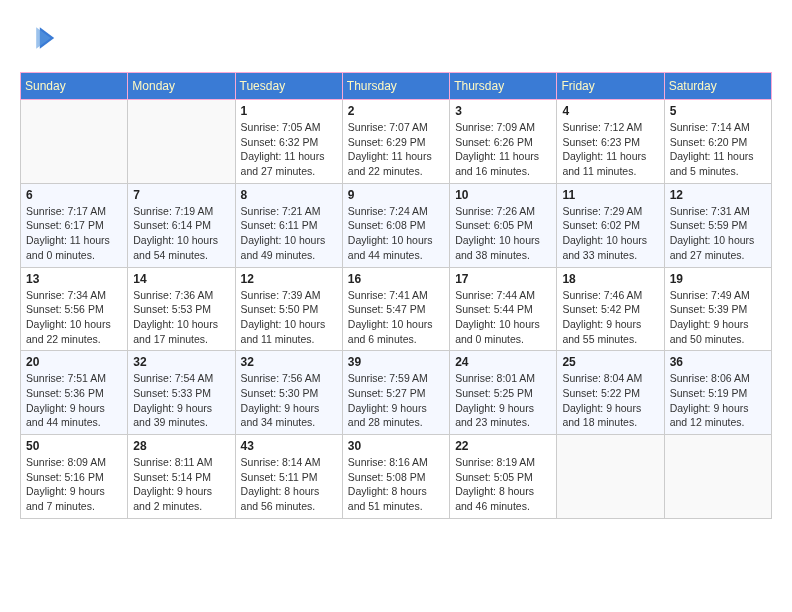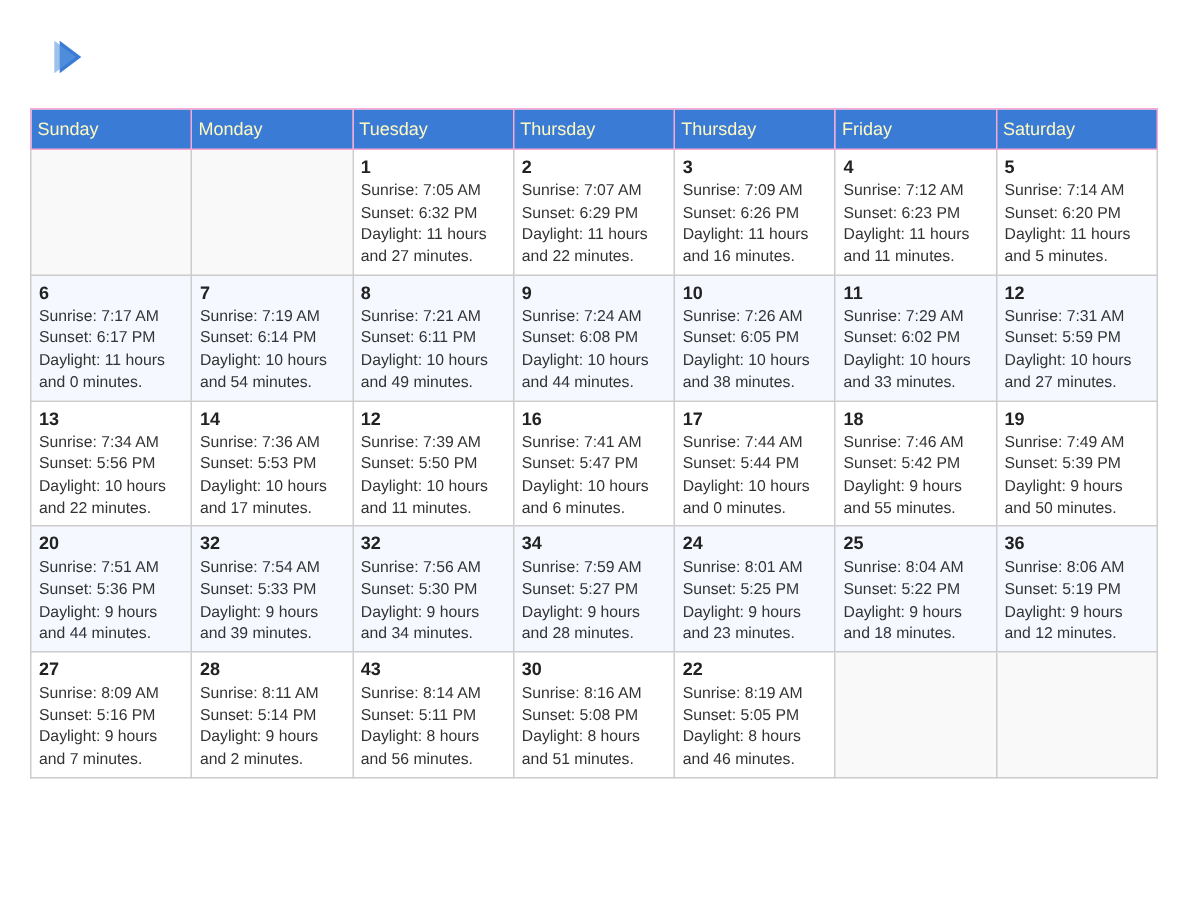--- a/index.html
+++ b/index.html
@@ -217,39 +217,39 @@
         </td>
         <td>
           <span class="day-number">32</span>
           <div class="day-info">Sunrise: 7:54 AM<br>Sunset: 5:33 PM<br>Daylight: 9 hours and 39 minutes.</div>
         </td>
         <td>
           <span class="day-number">32</span>
           <div class="day-info">Sunrise: 7:56 AM<br>Sunset: 5:30 PM<br>Daylight: 9 hours and 34 minutes.</div>
         </td>
         <td>
-          <span class="day-number">34</span>
+          <span class="day-number">39</span>
           <div class="day-info">Sunrise: 7:59 AM<br>Sunset: 5:27 PM<br>Daylight: 9 hours and 28 minutes.</div>
         </td>
         <td>
           <span class="day-number">24</span>
           <div class="day-info">Sunrise: 8:01 AM<br>Sunset: 5:25 PM<br>Daylight: 9 hours and 23 minutes.</div>
         </td>
         <td>
           <span class="day-number">25</span>
           <div class="day-info">Sunrise: 8:04 AM<br>Sunset: 5:22 PM<br>Daylight: 9 hours and 18 minutes.</div>
         </td>
         <td>
           <span class="day-number">36</span>
           <div class="day-info">Sunrise: 8:06 AM<br>Sunset: 5:19 PM<br>Daylight: 9 hours and 12 minutes.</div>
         </td>
       </tr>
       <tr>
         <td>
-          <span class="day-number">27</span>
+          <span class="day-number">50</span>
           <div class="day-info">Sunrise: 8:09 AM<br>Sunset: 5:16 PM<br>Daylight: 9 hours and 7 minutes.</div>
         </td>
         <td>
           <span class="day-number">28</span>
           <div class="day-info">Sunrise: 8:11 AM<br>Sunset: 5:14 PM<br>Daylight: 9 hours and 2 minutes.</div>
         </td>
         <td>
           <span class="day-number">43</span>
           <div class="day-info">Sunrise: 8:14 AM<br>Sunset: 5:11 PM<br>Daylight: 8 hours and 56 minutes.</div>
         </td>

